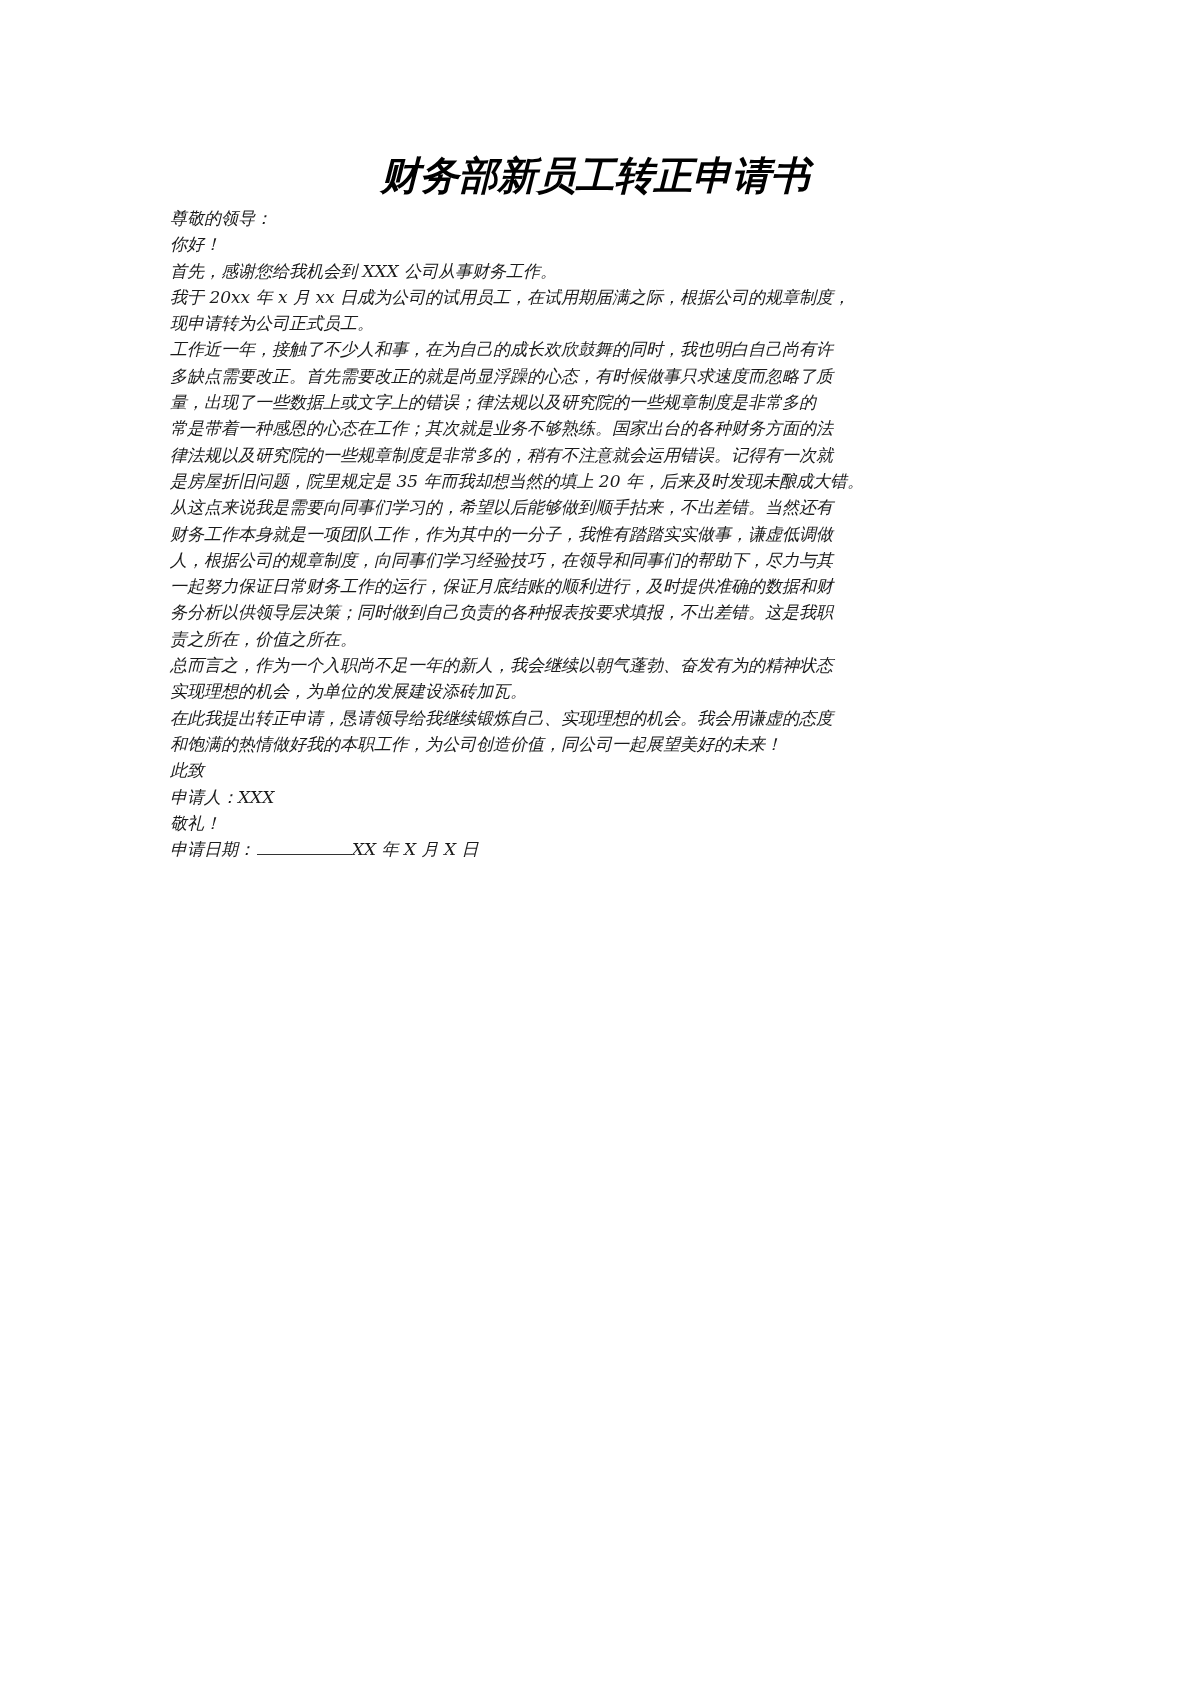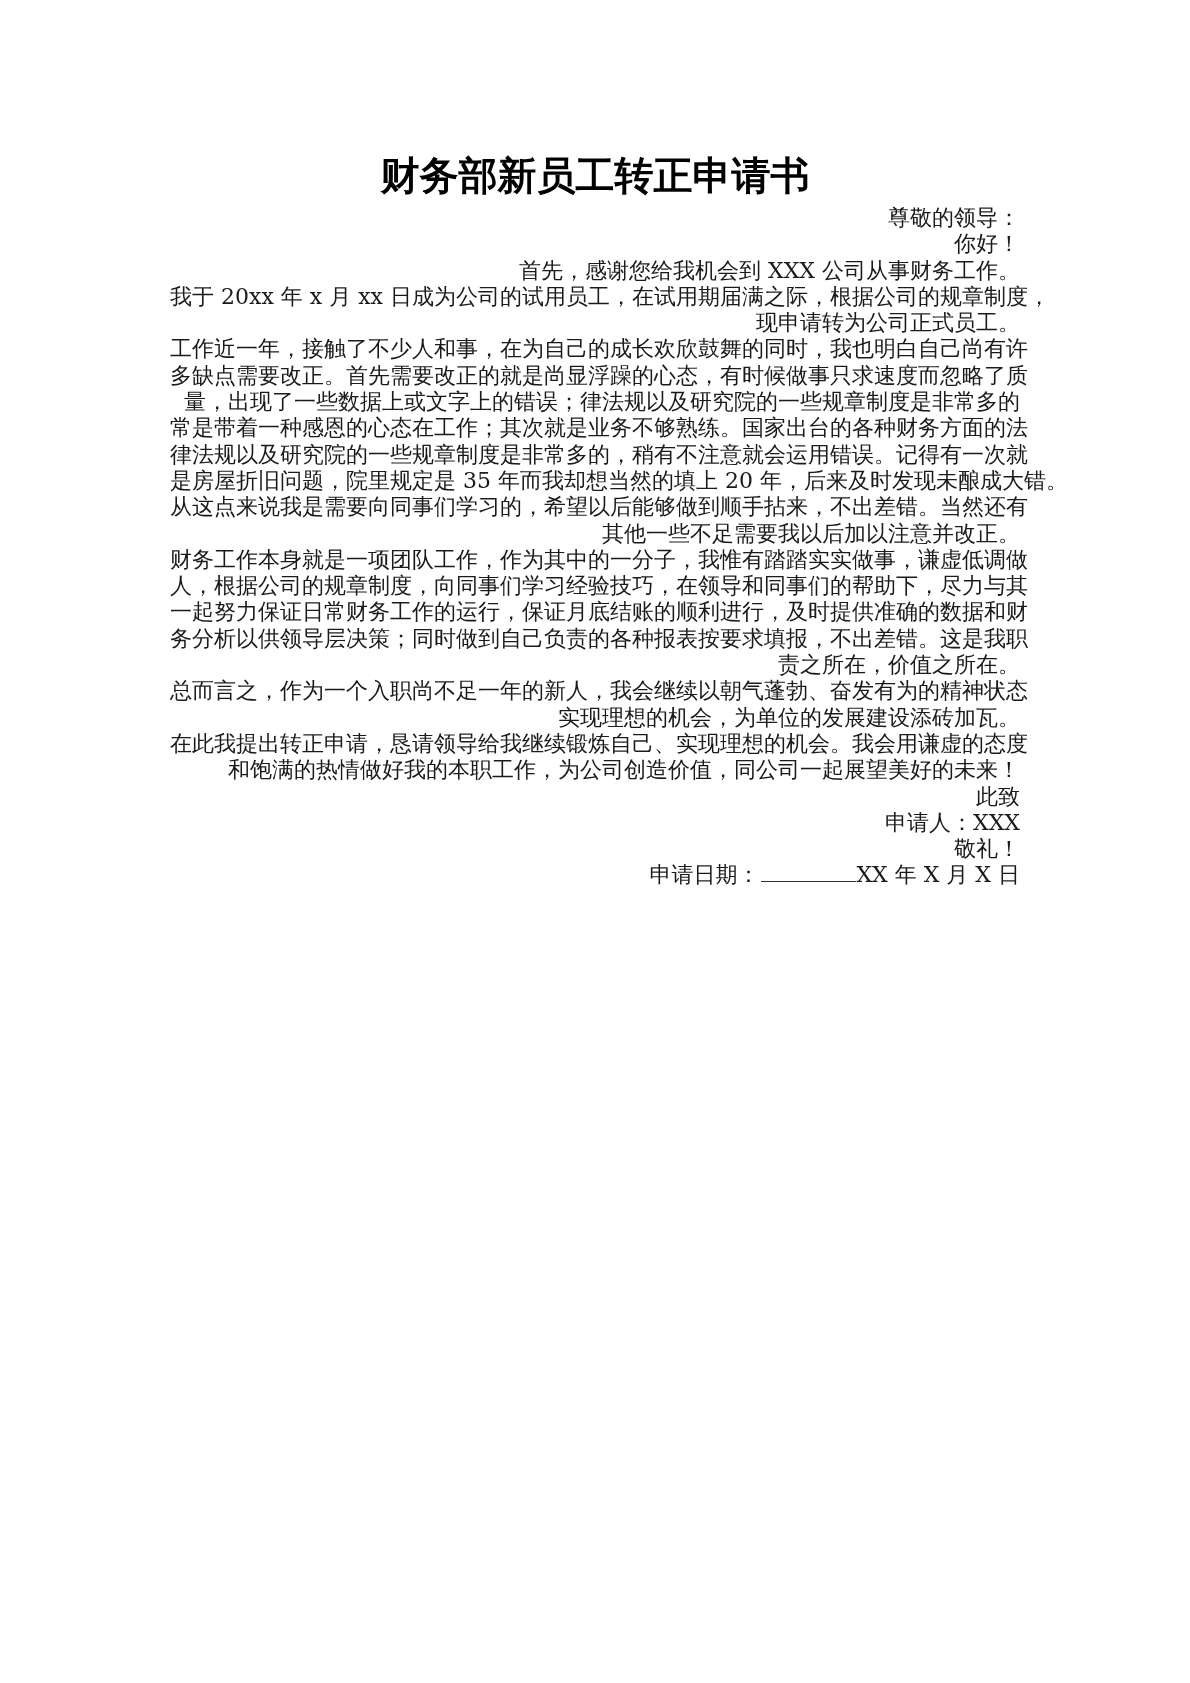--- a/index.html
+++ b/index.html
@@ -1,31 +1,31 @@
 <!DOCTYPE html>
 <html><head>
   <meta charset="utf-8">
   <style>
     html, body { margin: 0; padding: 0; background: #ffffff; }
     body { width: 1190px; height: 1683px; position: relative; overflow: hidden; }
     .page {
       position: absolute; left: 0; top: 0; width: 1190px; height: 1683px;
-      background: #ffffff; color: #111111;
+      background: #ffffff; color: #111111; font-style: italic;
     }
     .title {
       position: absolute; left: 0; width: 1190px; top: 150px;
       text-align: center;
       font-family: "DejaVu Sans", sans-serif;
       font-weight: bold; font-size: 39px; line-height: 52px;
       letter-spacing: 0px; color: #000000;
     }
     .body {
       position: absolute; left: 170px; top: 205px; width: 850px;
       font-family: "DejaVu Serif", serif;
-      font-size: 22px; line-height: 26.3px; color: #1a1a1a; text-align: right;
+      font-size: 17px; line-height: 26.3px; color: #1a1a1a;
     }
     .line { white-space: nowrap; display: block; height: 26.3px; }
     .blank { display: inline-block; width: 95px; border-bottom: 1px solid #333; height: 18px; vertical-align: baseline; margin-left: 2px; }
   </style>
 </head>
 <body>
 
 <div class="page">
   <div class="title">财务部新员工转正申请书</div>
 
@@ -35,21 +35,20 @@
     <span class="line">首先，感谢您给我机会到 XXX 公司从事财务工作。</span>
     <span class="line">我于 20xx 年 x 月 xx 日成为公司的试用员工，在试用期届满之际，根据公司的规章制度，</span>
     <span class="line">现申请转为公司正式员工。</span>
     <span class="line">工作近一年，接触了不少人和事，在为自己的成长欢欣鼓舞的同时，我也明白自己尚有许</span>
     <span class="line">多缺点需要改正。首先需要改正的就是尚显浮躁的心态，有时候做事只求速度而忽略了质</span>
     <span class="line">量，出现了一些数据上或文字上的错误；律法规以及研究院的一些规章制度是非常多的</span>
     <span class="line">常是带着一种感恩的心态在工作；其次就是业务不够熟练。国家出台的各种财务方面的法</span>
     <span class="line">律法规以及研究院的一些规章制度是非常多的，稍有不注意就会运用错误。记得有一次就</span>
     <span class="line">是房屋折旧问题，院里规定是 35 年而我却想当然的填上 20 年，后来及时发现未酿成大错。</span>
     <span class="line">从这点来说我是需要向同事们学习的，希望以后能够做到顺手拈来，不出差错。当然还有</span>
-    <span class="line">其他一些不足需要我以后加以注意并改正。</span>
     <span class="line">财务工作本身就是一项团队工作，作为其中的一分子，我惟有踏踏实实做事，谦虚低调做</span>
     <span class="line">人，根据公司的规章制度，向同事们学习经验技巧，在领导和同事们的帮助下，尽力与其</span>
     <span class="line">一起努力保证日常财务工作的运行，保证月底结账的顺利进行，及时提供准确的数据和财</span>
     <span class="line">务分析以供领导层决策；同时做到自己负责的各种报表按要求填报，不出差错。这是我职</span>
     <span class="line">责之所在，价值之所在。</span>
     <span class="line">总而言之，作为一个入职尚不足一年的新人，我会继续以朝气蓬勃、奋发有为的精神状态</span>
     <span class="line">实现理想的机会，为单位的发展建设添砖加瓦。</span>
     <span class="line">在此我提出转正申请，恳请领导给我继续锻炼自己、实现理想的机会。我会用谦虚的态度</span>
     <span class="line">和饱满的热情做好我的本职工作，为公司创造价值，同公司一起展望美好的未来！</span>
     <span class="line">此致</span>

